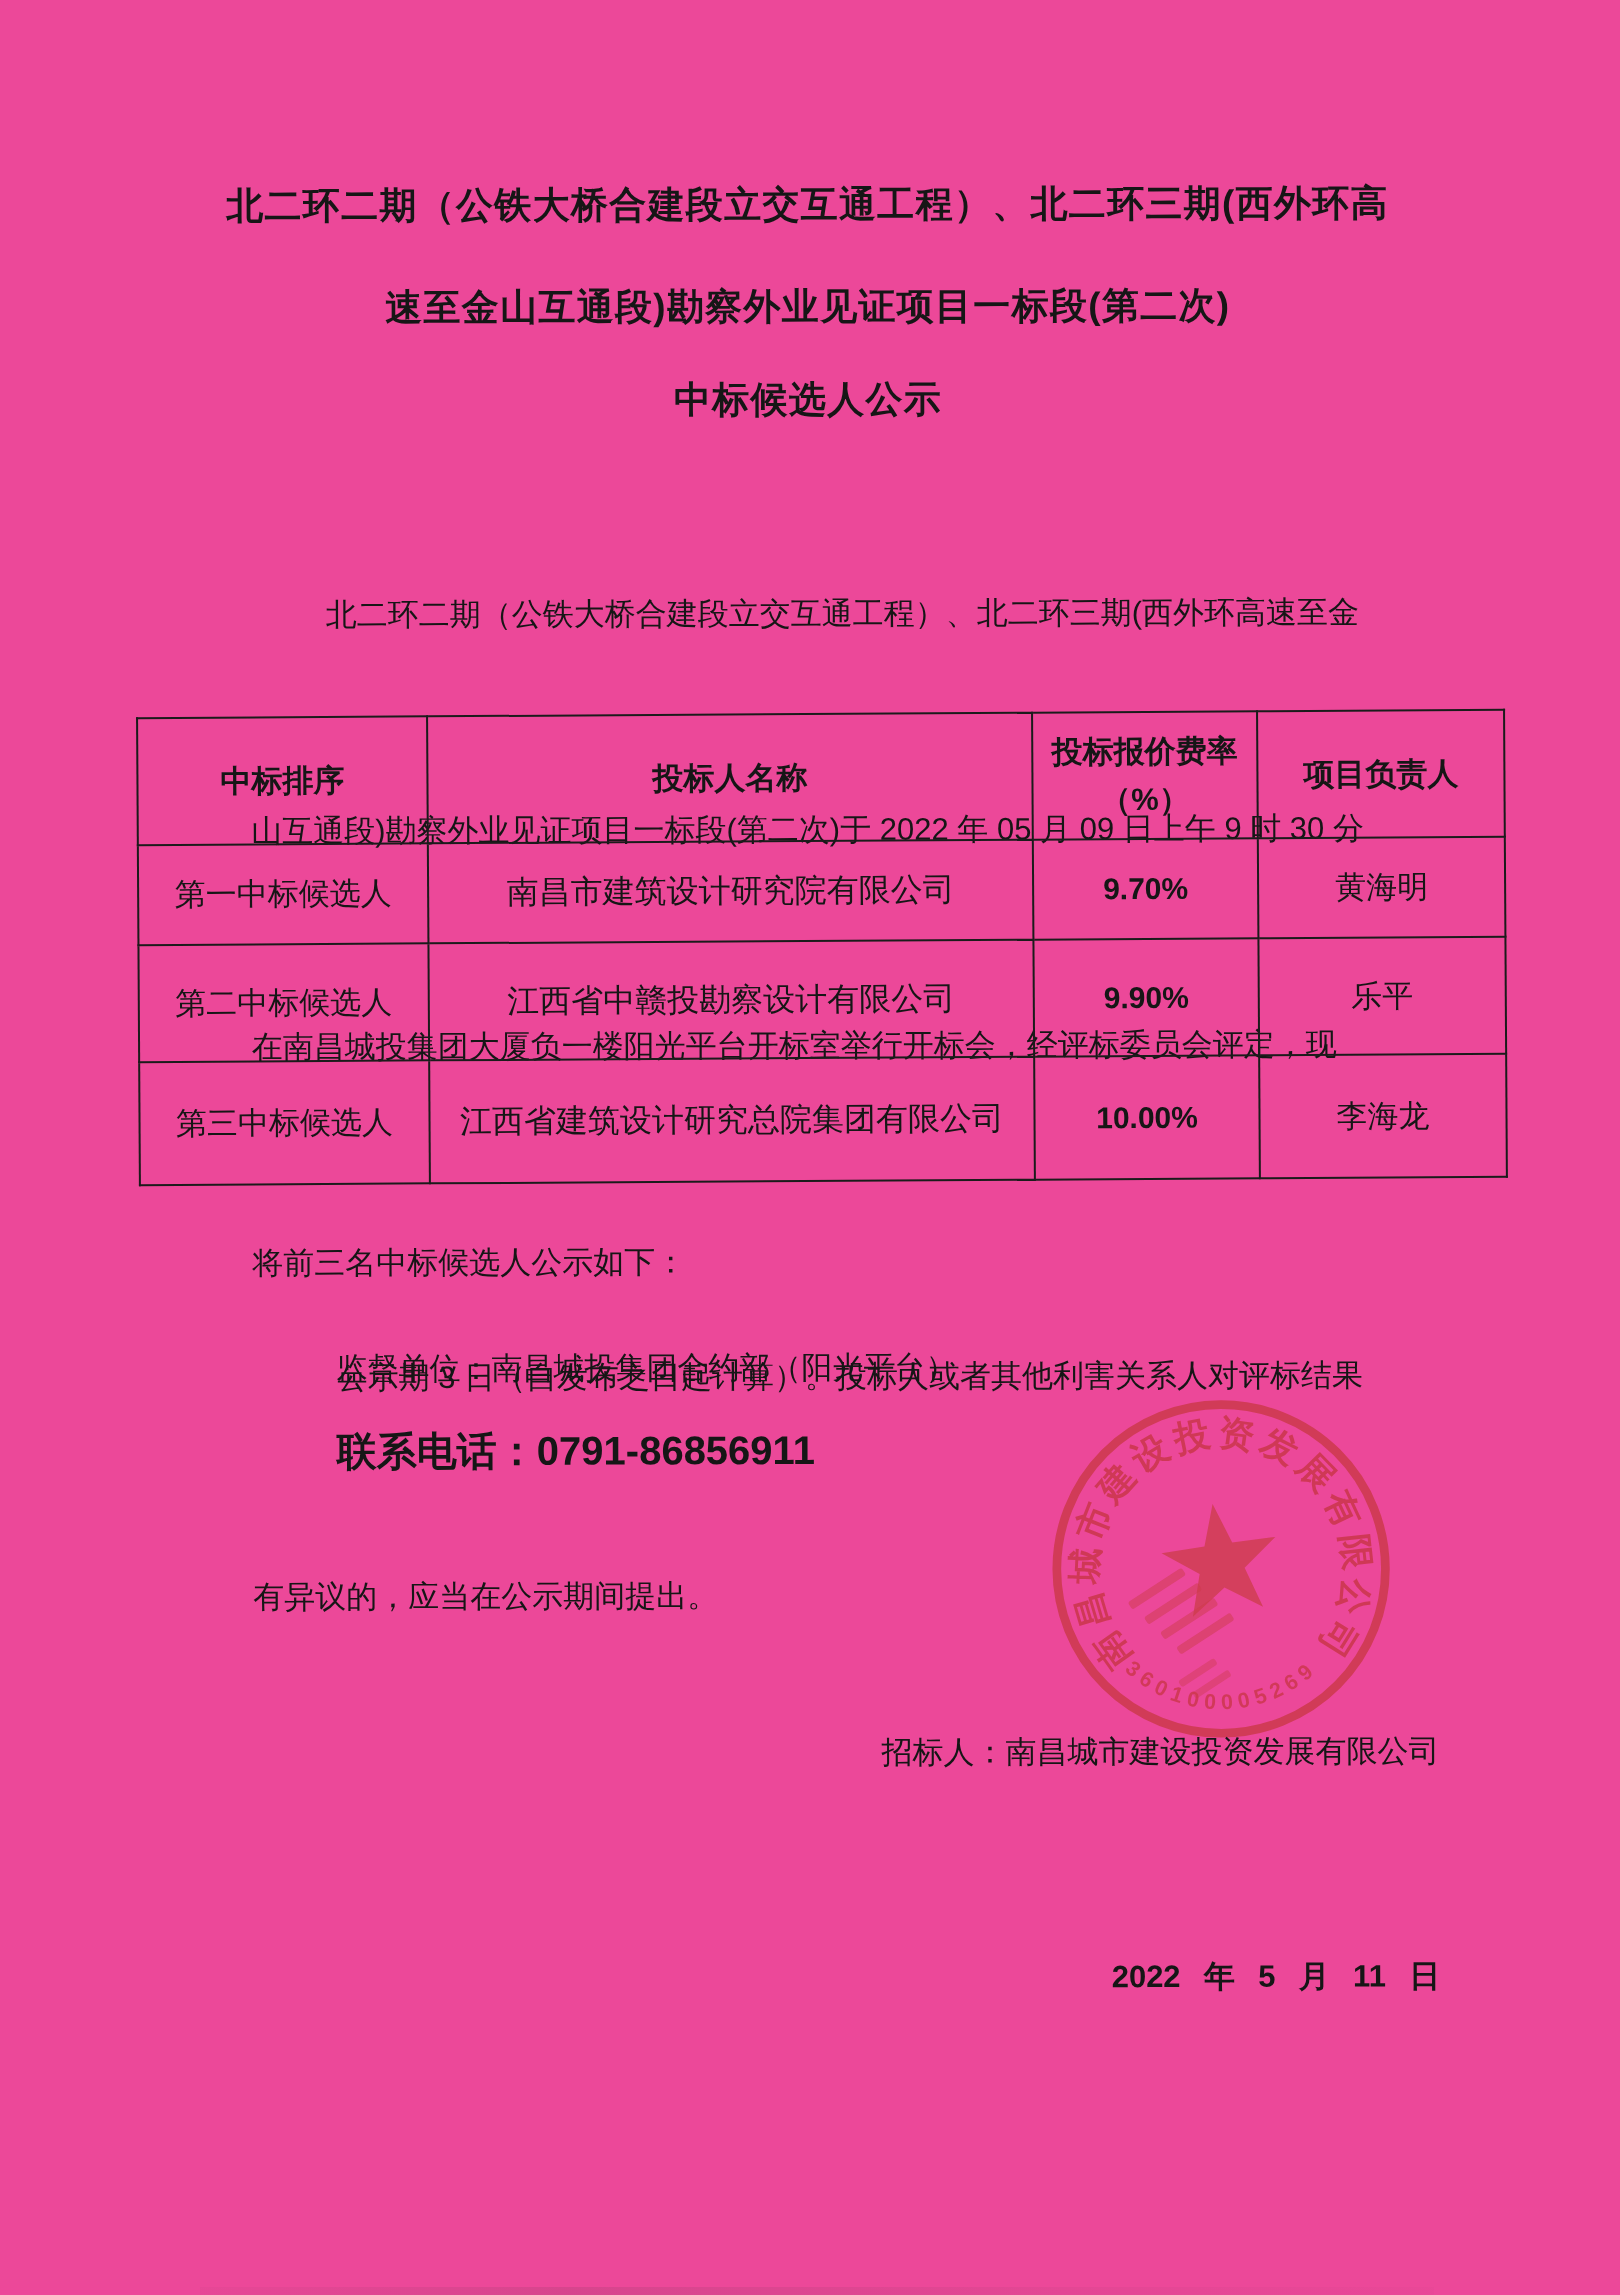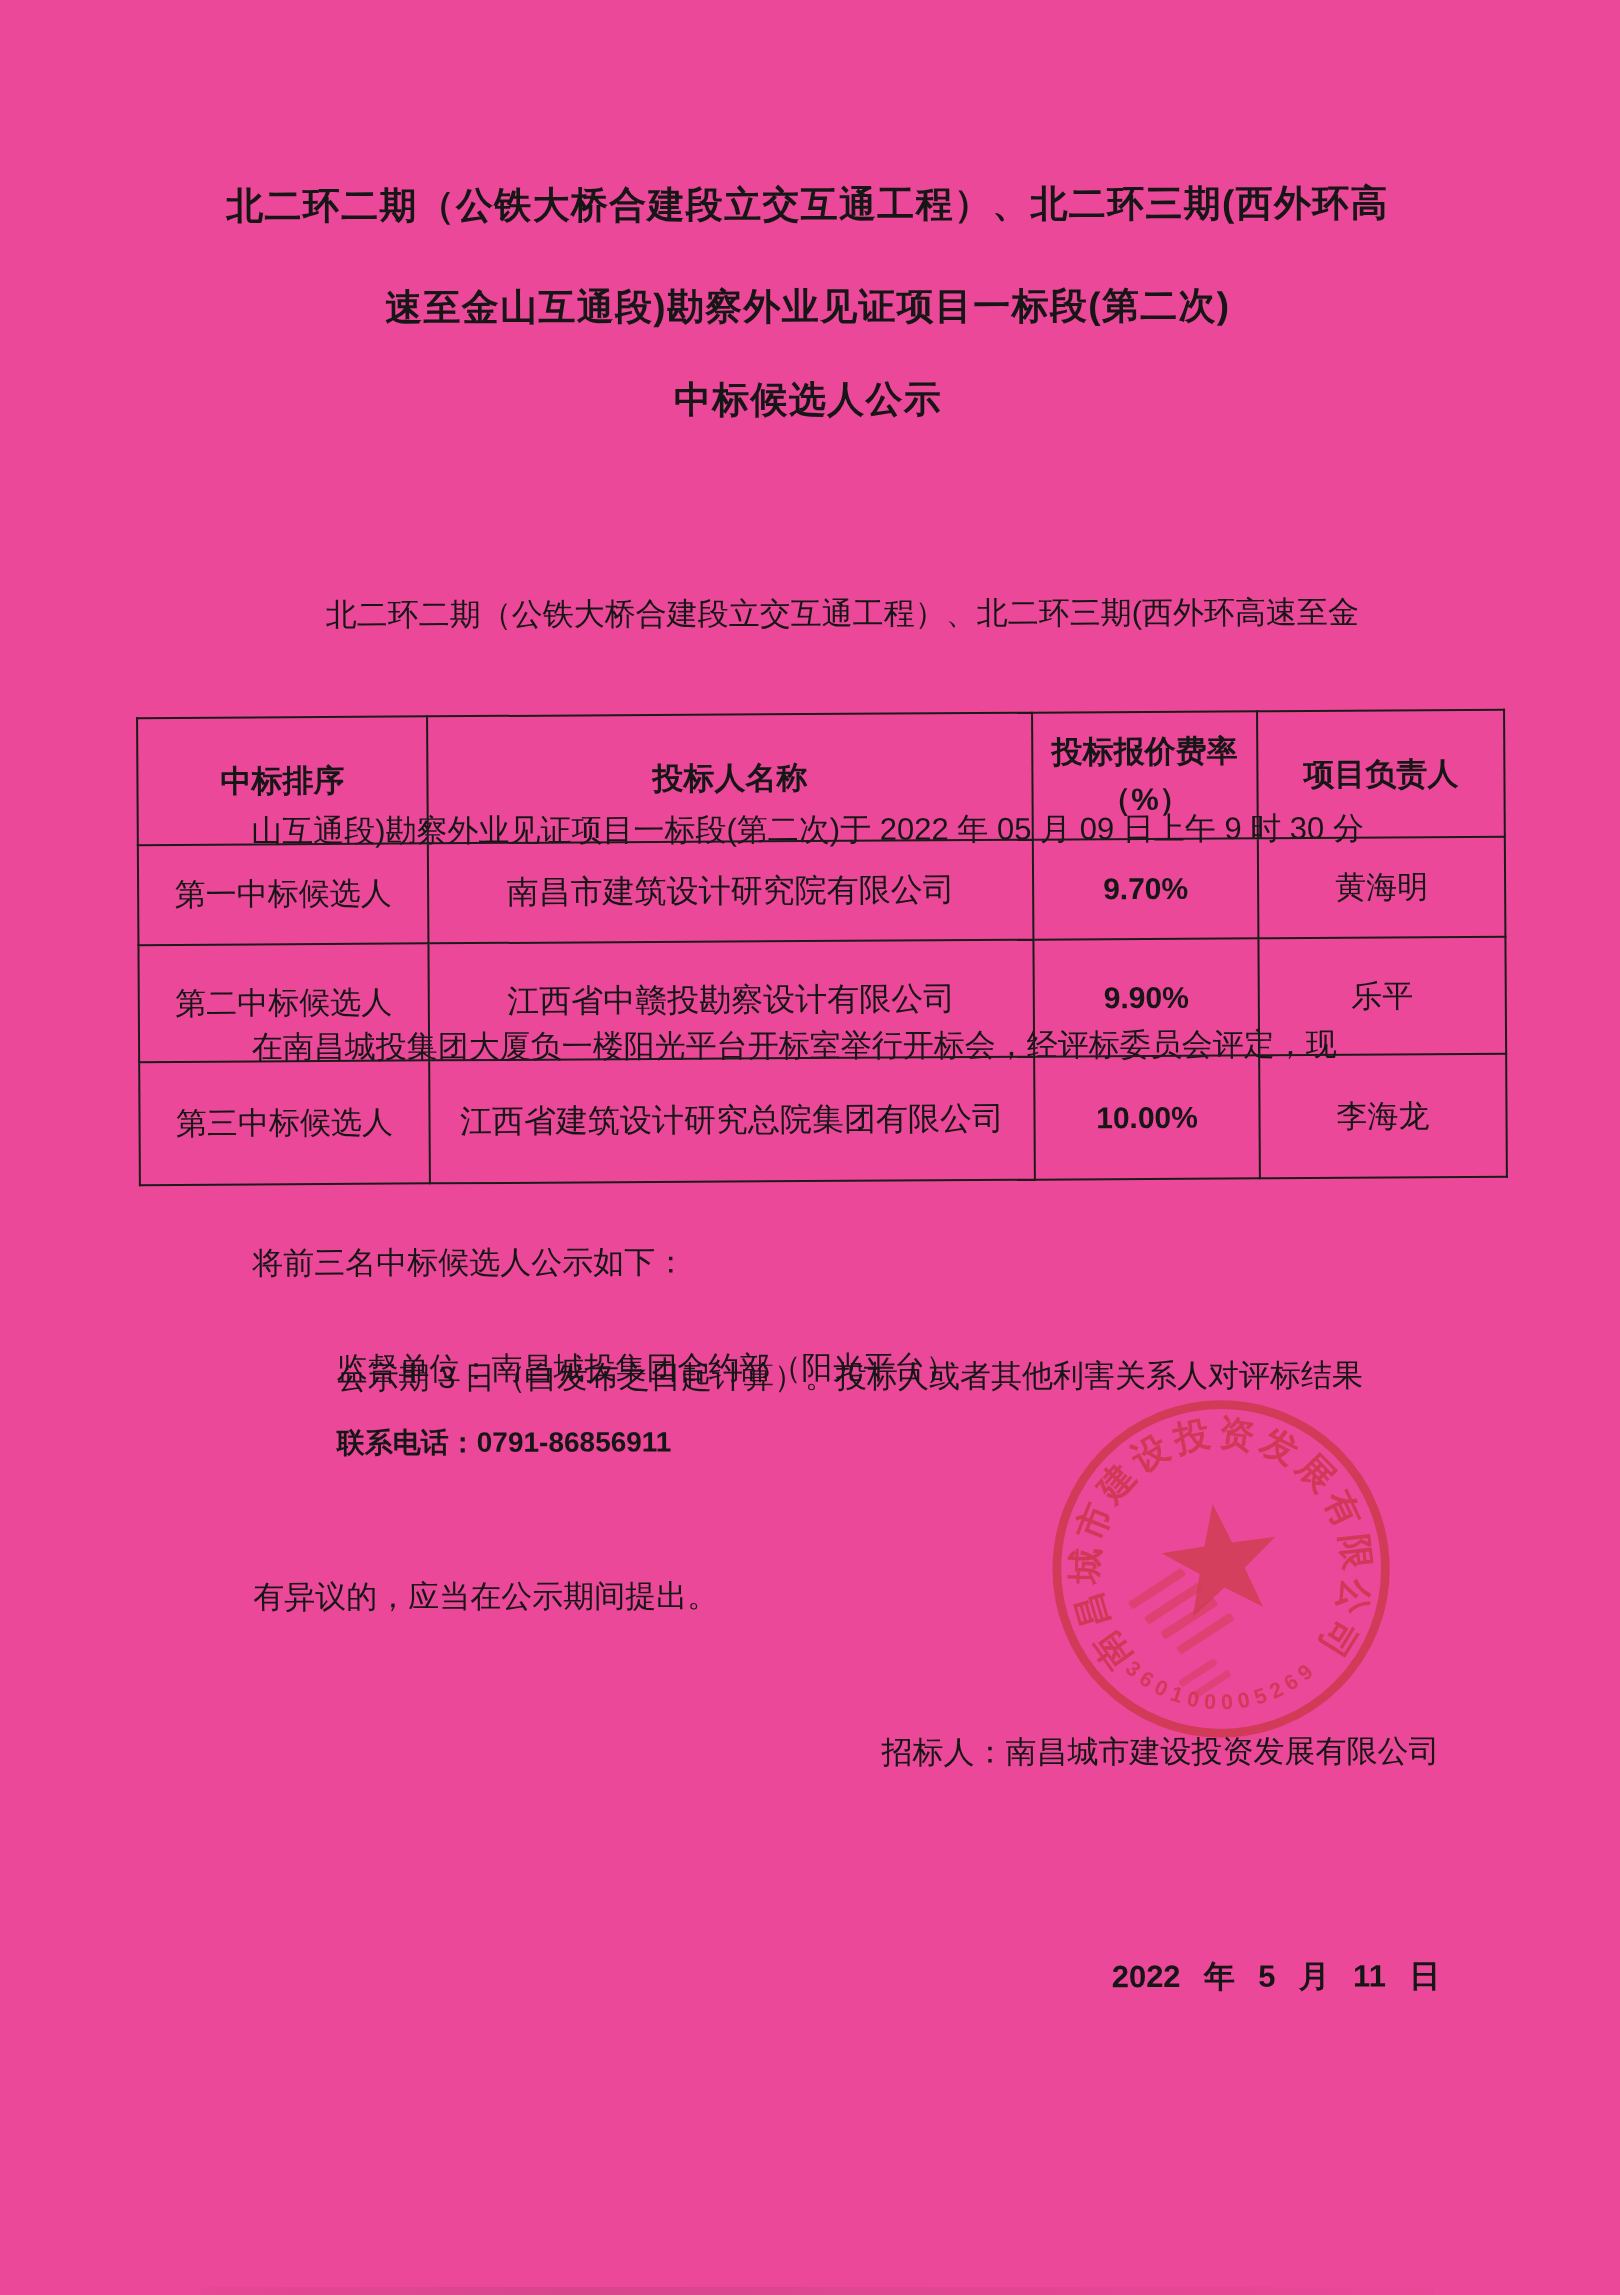--- a/index.html
+++ b/index.html
@@ -36,21 +36,21 @@
   .bid-table tr.hdr td{font-weight:700;font-size:31px;line-height:48px;}
   .bid-table td.bidder{font-size:32px;}
   .bid-table td.rate{font-weight:700;font-size:30px;}
   .r-hdr{height:127px;} .r-1{height:100px;} .r-2{height:117px;} .r-3{height:123px;}
   .notice{
     position:absolute;left:252px;top:1194px;width:1161px;
     font-size:31px;line-height:73px;white-space:pre;
   }
   .notice .first{text-indent:84px;}
   .monitor-line{position:absolute;left:336px;top:1347px;font-size:31px;white-space:pre;}
-  .phone-line{position:absolute;left:336px;top:1423px;font-size:28px;font-weight:600;white-space:pre;}
+  .phone-line{position:absolute;left:336px;top:1423px;font-size:40px;font-weight:600;white-space:pre;}
   .signature{
     position:absolute;right:182px;top:1565px;width:734px;
     text-align:right;font-size:31px;line-height:75px;white-space:pre;
     mix-blend-mode:multiply;z-index:2;
   }
   .signature .date{word-spacing:14.7px;font-weight:600;}
   .stamp{position:absolute;left:1033px;top:1383px;width:374px;height:374px;z-index:1;}
   .smudge{
     position:absolute;left:200px;bottom:0;width:1234px;height:8px;
     background:linear-gradient(to right,rgba(60,50,55,.03),rgba(60,50,55,.12) 30%,rgba(60,50,55,.05) 70%,rgba(60,50,55,.02));

